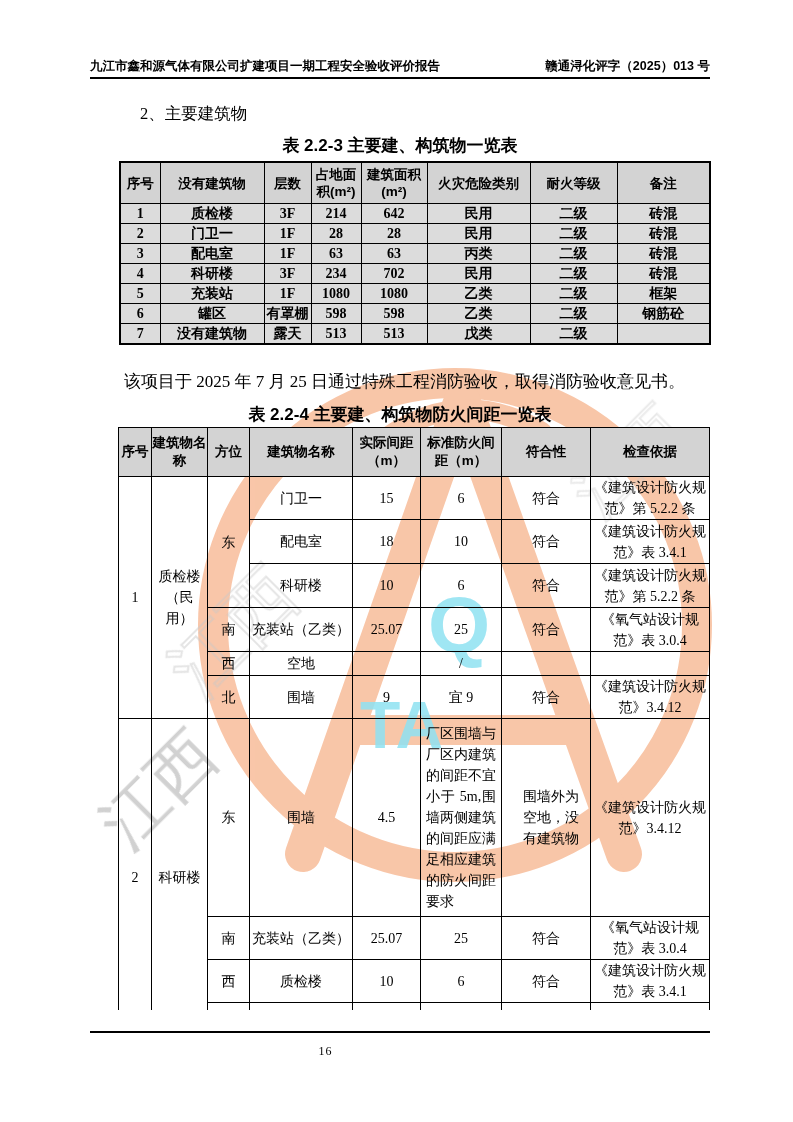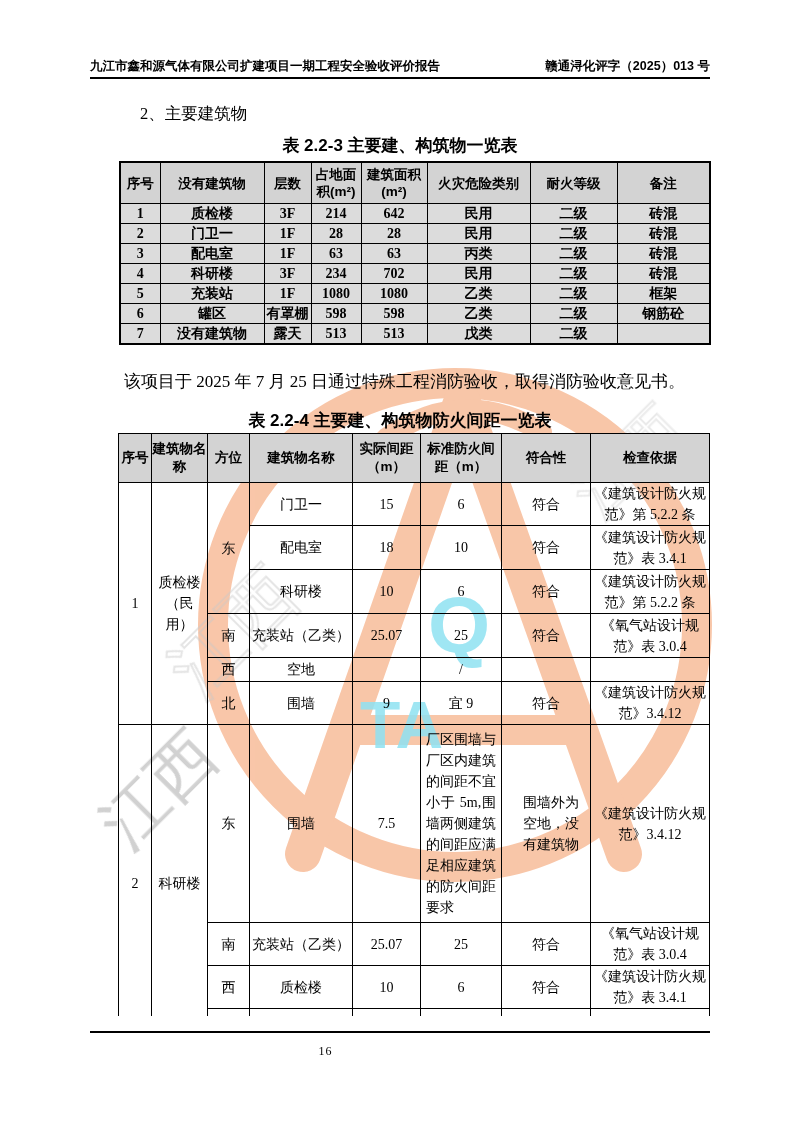--- a/index.html
+++ b/index.html
@@ -16,21 +16,21 @@
     font-family:"Liberation Sans","DejaVu Sans",sans-serif;
     font-weight:bold;font-size:12.5px;line-height:16px;
   }
   .section-heading{margin:24px 0 8px 50px;font-size:16.5px;height:22px;line-height:22px;}
 
   .tbl-title{
     text-align:center;font-weight:bold;font-size:17px;
     font-family:"Liberation Sans","DejaVu Sans",sans-serif;
   }
   .title1{margin-top:9px;height:24px;line-height:24px;}
-  .title2{margin-top:12px;height:24px;line-height:24px;}
+  .title2{margin-top:6px;height:24px;line-height:24px;}
 
   table{border-collapse:collapse;table-layout:fixed;}
   th,td{border:1px solid #000;text-align:center;vertical-align:middle;overflow:hidden;padding:0;}
 
   
   .t1{width:590px;margin-left:29px;margin-top:3px;border:2px solid #000;background:#dcdcdc;}
   .t1 th{
     background:#d3d3d3;font-family:"Liberation Sans","DejaVu Sans",sans-serif;
     font-size:13.5px;height:40px;line-height:17px;font-weight:bold;
   }
@@ -261,21 +261,21 @@
       <td>宜 9</td>
       <td>符合</td>
       <td>《建筑设计防火规范》3.4.12</td>
     </tr>
 
     <tr style="height:191px">
       <td rowspan="4">2</td>
       <td rowspan="4">科研楼</td>
       <td>东</td>
       <td>围墙</td>
-      <td>7.5</td>
+      <td>4.5</td>
       <td class="longtext">厂区围墙与厂区内建筑的间距不宜小于 5m,围墙两侧建筑的间距应满足相应建筑的防火间距要求</td>
       <td class="lefttext">围墙外为空地，没有建筑物</td>
       <td>《建筑设计防火规范》3.4.12</td>
     </tr>
     <tr style="height:43px">
       <td>南</td>
       <td>充装站（乙类）</td>
       <td>25.07</td>
       <td>25</td>
       <td>符合</td>

